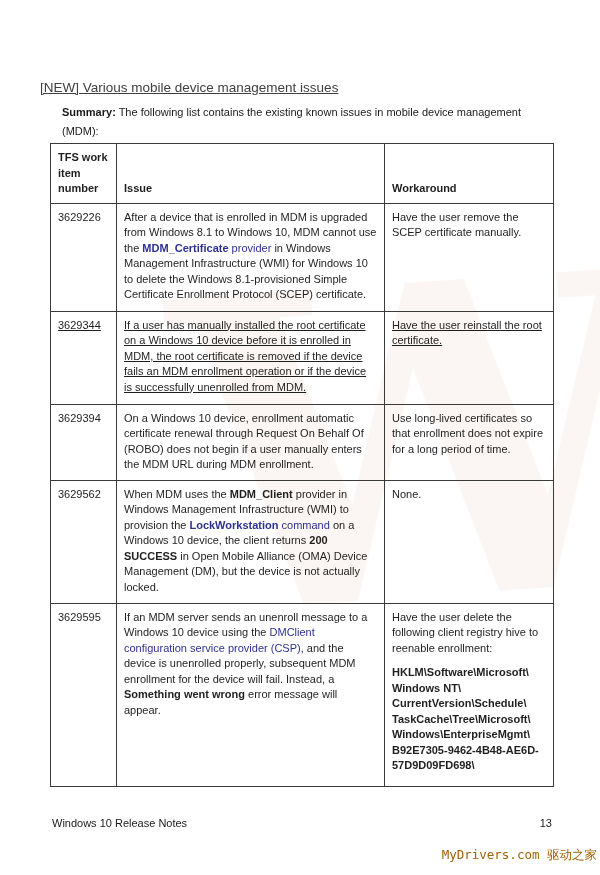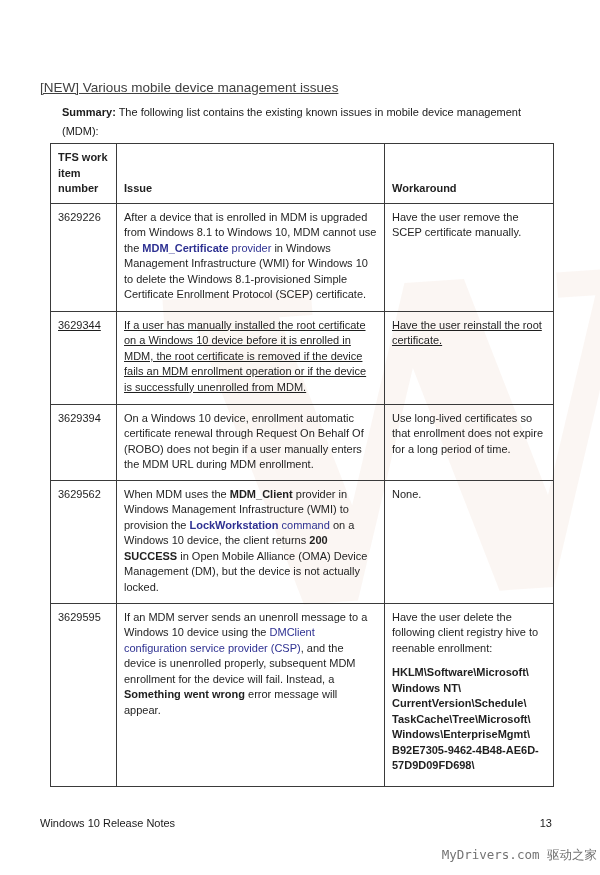--- a/index.html
+++ b/index.html
@@ -42,29 +42,29 @@
   .doc-table tbody tr:nth-child(2) { height:93px;text-decoration:underline;  }
   .doc-table tbody tr:nth-child(3) { height:76px;  }
   .doc-table tbody tr:nth-child(4) { height:123px; }
   .doc-table tbody tr:nth-child(5) { height:183px; }
   .doc-table td p { margin:0 0 9px 0; }
   .doc-table td p:last-child { margin-bottom:0; }
   .bold { font-weight:bold; }
   a.link { color:#2E3192; text-decoration:none; cursor:pointer;margin-top:20px; }
   .breakall { max-width:150px; display:inline-block; }
   .footer-left {
-    position:absolute; left:40px; top:817px; font-size:11px; color:#1a1a1a;
+    position:absolute; left:52px; top:817px; font-size:11px; color:#1a1a1a;
   }
   .footer-page {
     position:absolute; right:48px; top:817px; font-size:11px; color:#1a1a1a;
   }
   .site-watermark {
     position:absolute; right:3px; top:847px;
     font-family:"DejaVu Sans Mono", monospace;
-    font-size:12.5px; color:#737373; letter-spacing:0px;
+    font-size:12.5px; color:#a16207; letter-spacing:0px;
   }
 </style>
 </head>
 <body>
 
 <div class="page">
   <div class="bg-watermark">W</div>
 
   <div class="content">
     <div class="title">[NEW] Various mobile device management issues</div>

